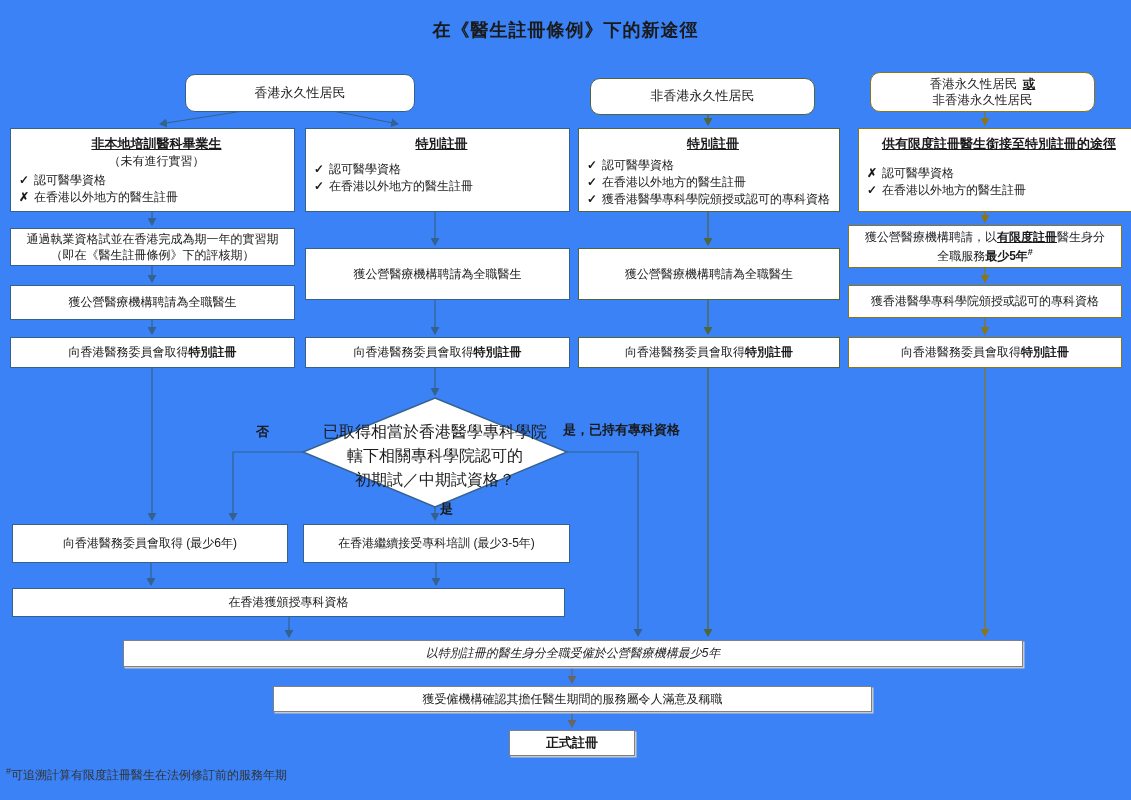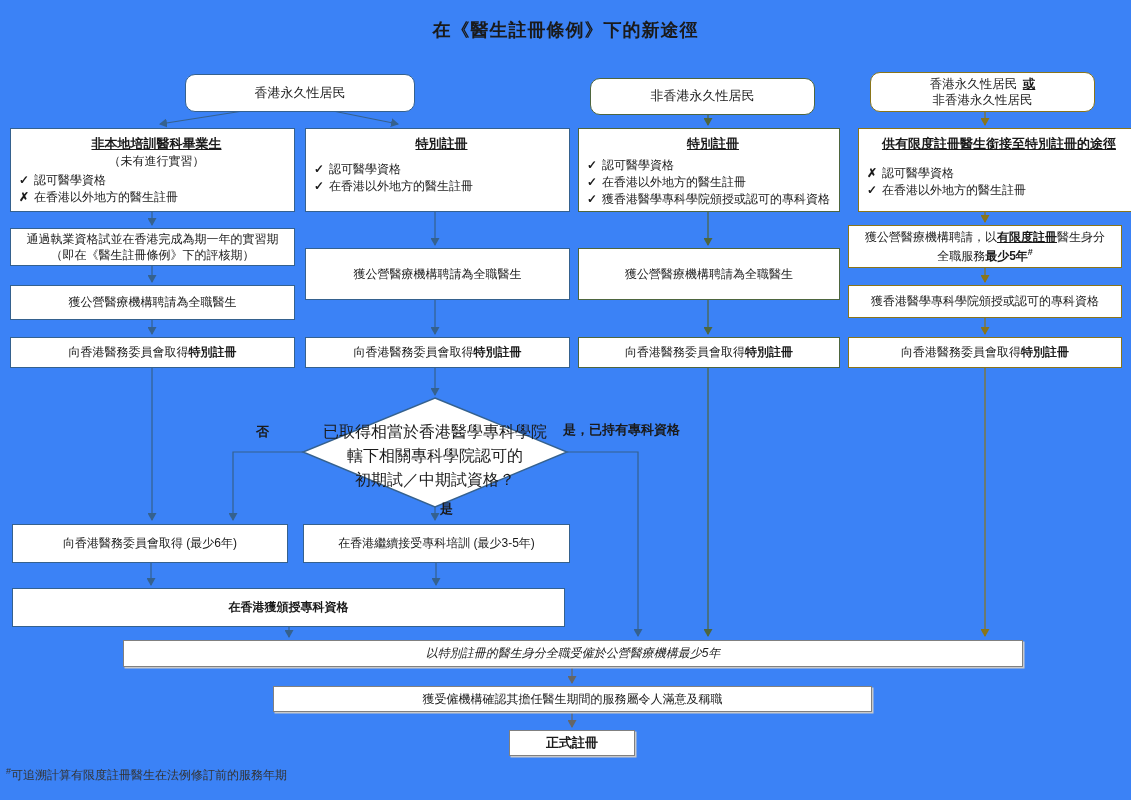--- a/index.html
+++ b/index.html
@@ -205,21 +205,21 @@
   <div class="dlabel" style="left:256px; top:423px;">否</div>
   <div class="dlabel" style="left:563px; top:421px;">是，已持有專科資格</div>
   <div class="dlabel" style="left:440px; top:500px;">是</div>
 
   <div class="box blue step" style="left:12px; top:524px; width:276px; height:39px;">
     <span>向香港醫務委員會取得 (最少6年)</span>
   </div>
   <div class="box blue step" style="left:303px; top:524px; width:267px; height:39px;">
     <span>在香港繼續接受專科培訓 (最少3-5年)</span>
   </div>
-  <div class="box blue step" style="left:12px; top:588px; width:553px; height:39px;font-weight:bold;">
+  <div class="box blue step" style="left:12px; top:588px; width:553px; height:29px;">
     <span>在香港獲頒授專科資格</span>
   </div>
 
   <div class="box grayb step" style="left:123px; top:640px; width:900px; height:27px;font-style:italic;">
     <span>以特別註冊的醫生身分全職受僱於公營醫療機構最少5年</span>
   </div>
   <div class="box grayb step" style="left:273px; top:686px; width:599px; height:24px;">
     <span>獲受僱機構確認其擔任醫生期間的服務屬令人滿意及稱職</span>
   </div>
   <div class="box grayb step b" style="left:509px; top:730px; width:126px; height:14px; font-size:13px;">

